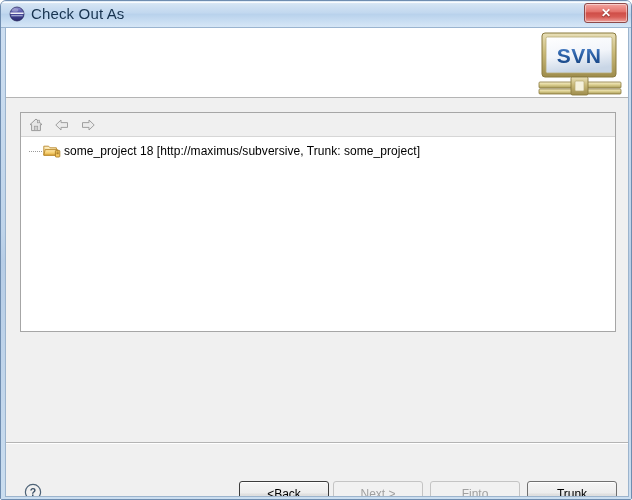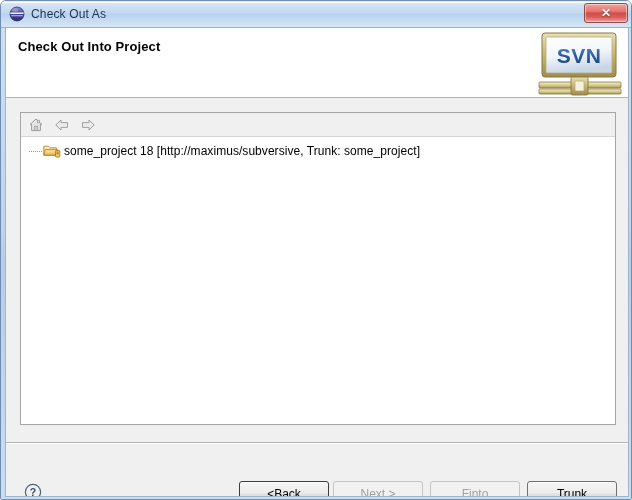--- a/index.html
+++ b/index.html
@@ -63,21 +63,21 @@
 
   .title-icon {
     position: absolute;
     left: 8px; top: 5px;
     width: 16px; height: 16px;
   }
 
   .title-text {
     position: absolute;
     left: 30px; top: 4px;
-    font-size: 12px;
+    font-size: 15px;
     line-height: 18px;
     color: #17334f;
     letter-spacing: 0.15px;
     white-space: nowrap;
   }
 
   
   .close-btn {
     position: absolute;
     right: 5px; top: 2px;
@@ -152,21 +152,21 @@
     position: absolute;
     right: 3px; top: -1px;
     width: 90px; height: 72px;
   }
 
   
   .tree-panel {
     position: absolute;
     left: 14px; top: 84px;
     width: 596px;
-    height: 313px;
+    height: 220px;
     box-sizing: border-box;
     border: 1px solid #a6a6a6;
     background: #84cc16;
     overflow: hidden;
   }
   .tree-toolbar {
     height: 24px;
     background: #f0f0f0;
     border-bottom: 1px solid #d6d6d6;
     display: flex;
@@ -311,21 +311,20 @@
     <span class="title-text">Check Out As</span>
 
     <div class="close-btn">
       <span class="close-x">✕</span>
     </div>
   </div>
 
   <div class="client">
 
     <div class="header">
-      <div class="header-title">Check Out Into Project</div>
 
       <span class="svn-logo">
         <svg width="90" height="72" viewBox="0 0 90 72">
           <defs>
             <linearGradient id="signG" x1="0" y1="0" x2="0.25" y2="1">
               <stop offset="0%" stop-color="#ffffff"></stop>
               <stop offset="55%" stop-color="#f2f5fa"></stop>
               <stop offset="100%" stop-color="#c9d6e6"></stop>
             </linearGradient>
             <linearGradient id="frameG" x1="0" y1="0" x2="0" y2="1">

